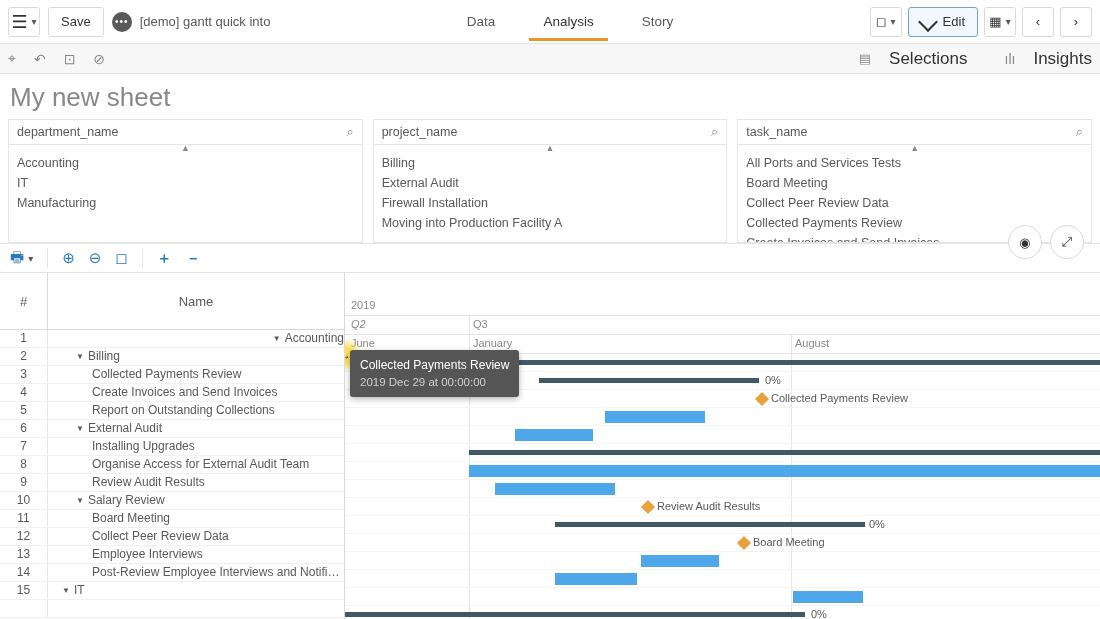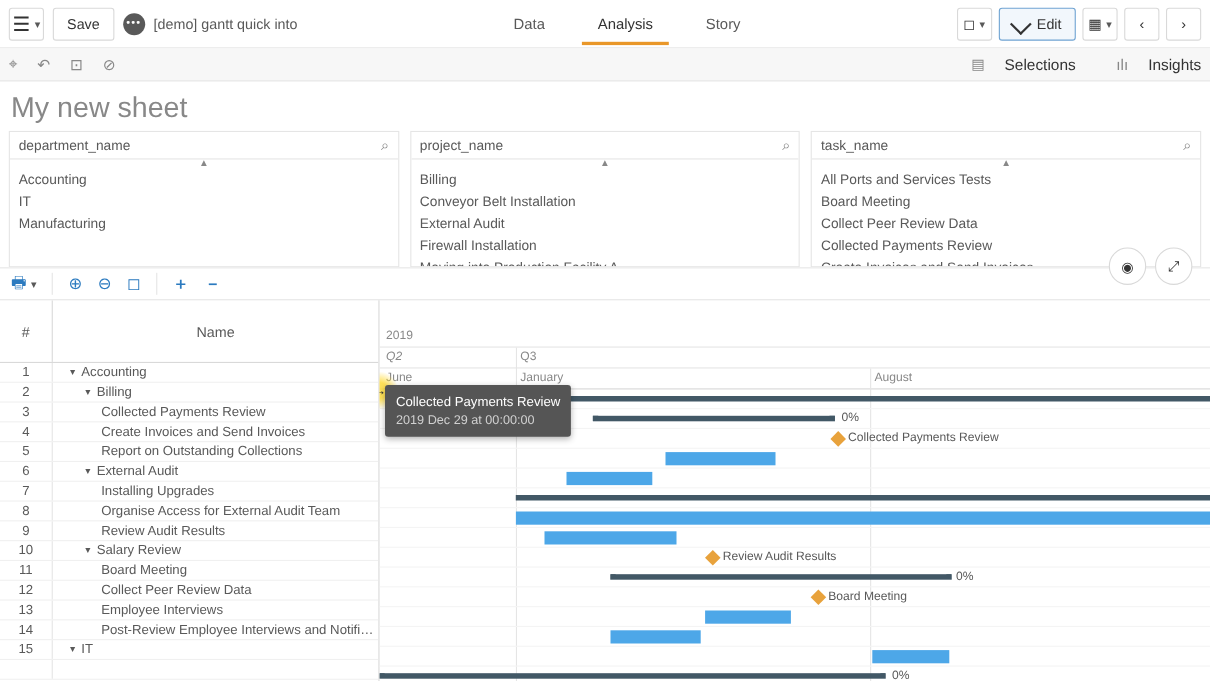--- a/index.html
+++ b/index.html
@@ -68,21 +68,21 @@
   }
   .right-controls { display:flex; gap:6px; align-items:center;}
   .pencil{display:inline-block;width:14px;height:14px;border-left:2px solid var(--text-dark);border-bottom:2px solid var(--text-dark);transform:rotate(-45deg);margin-right:8px;}
   
   .toolbar2 {
     height: 30px; background:#f7f7f7; border-bottom:1px solid var(--border-light);
     display:flex; align-items:center; padding:0 8px; gap:18px;
   }
   .tool-ic { color:var(--text-light); font-size:14px; cursor:pointer;}
   .toolbar2 .right { margin-left:auto; display:flex; align-items:center; gap:18px;}
-  .tool-label { color:var(--text-dark); font-size:14px;}
+  .tool-label { color:var(--text-dark); font-size:17px;}
   .divider { width:1px; height:100%; background:var(--border-light);}
   
   .sheet-title {
     padding: 8px 10px 2px;
     font-size: 26px; color:#888;
   }
   
   .filters-row {
     display:flex; padding: 4px 8px 0;
     gap:10px; height: 128px; position:relative;
@@ -206,21 +206,20 @@
       </div>
   </div>
   <div class="filter-pane">
     <div class="filter-header">
       <span data-bind="filters.project.label">project_name</span>
       <span class="search-ic">⌕</span>
     </div>
     <div class="filter-sort">▲</div>
     <div class="filter-list" id="proj-list">
         <div class="filter-item">Billing</div>
-        <div class="filter-item">Conveyor Belt Installation</div>
         <div class="filter-item">External Audit</div>
         <div class="filter-item">Firewall Installation</div>
         <div class="filter-item">Moving into Production Facility A</div>
       </div>
   </div>
   <div class="filter-pane">
     <div class="filter-header">
       <span data-bind="filters.task.label">task_name</span>
       <span class="search-ic">⌕</span>
     </div>
@@ -256,21 +255,21 @@
 
 <div class="gantt">
   <div class="grid-side">
     <div class="grid-head">
       <div class="col-num" data-bind="gantt_head.num">#</div>
       <div class="col-name" data-bind="gantt_head.name">Name</div>
     </div>
     <div class="grid-rows" id="grid-rows">
         <div class="g-row">
           <div class="n">1</div>
-          <div class="t" style="padding-left: 14px;"><span class="tri">▼</span><span>Accounting</span></div>
+          <div class="t" style="padding-left: 14px; text-align: right;"><span class="tri">▼</span><span>Accounting</span></div>
         </div>
         <div class="g-row">
           <div class="n">2</div>
           <div class="t" style="padding-left: 28px;"><span class="tri">▼</span><span>Billing</span></div>
         </div>
         <div class="g-row">
           <div class="n">3</div>
           <div class="t" style="padding-left: 44px;"><span>Collected Payments Review</span></div>
         </div>
         <div class="g-row">

